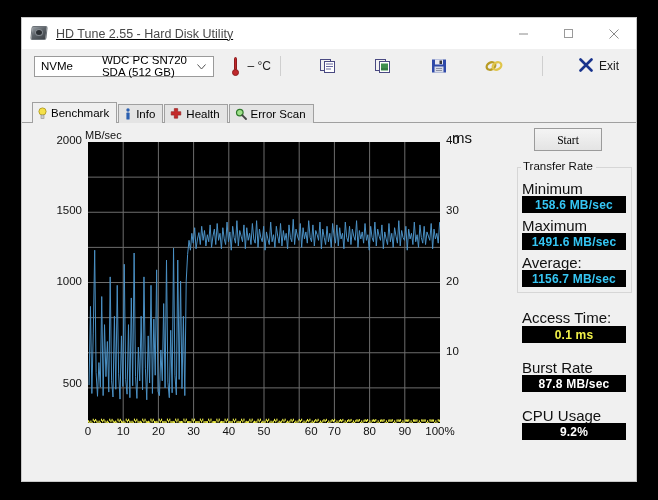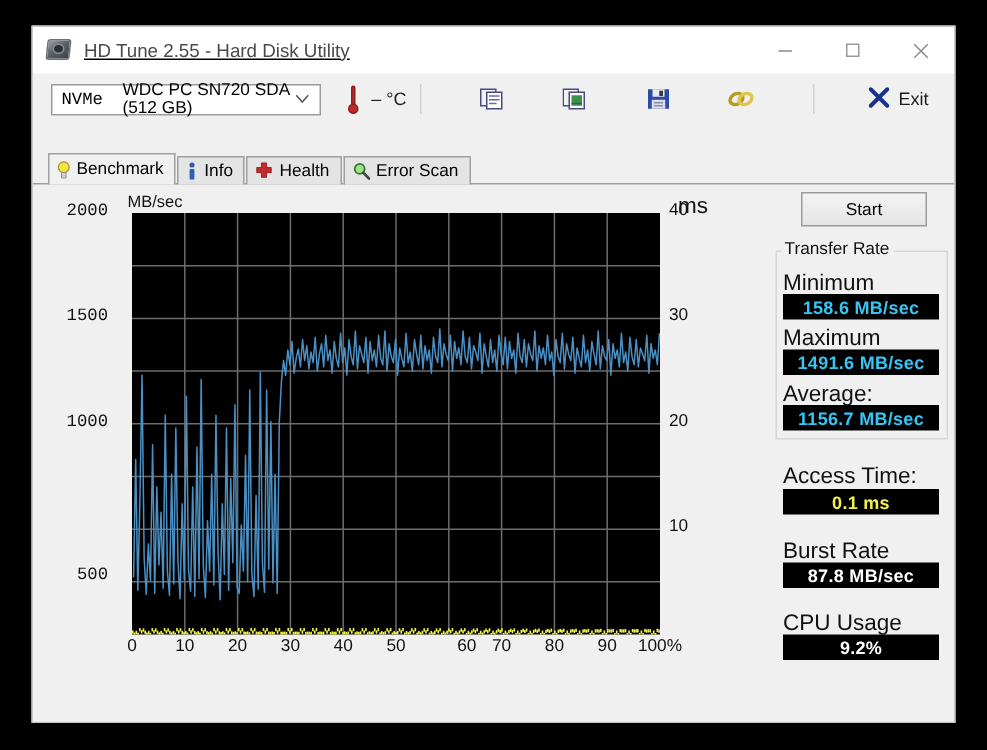--- a/index.html
+++ b/index.html
@@ -77,21 +77,21 @@
   .drive-select {
     width: 262px; height: 21px;
     background: #ffffff;
     border: 1px solid #9a9a9a;
     box-sizing: border-box;
     display: flex; align-items: center;
     position: relative;
     font-size: 11.5px; color: #000;
     padding-left: 6px;
   }
-  .drive-select .dtype { margin-right: 13px; font-family: Liberation Mono, monospace; }
+  .drive-select .dtype { margin-right: 29px; }
   .drive-select .darrow {
     position: absolute; right: 7px; top: 50%;
     transform: translateY(-50%);
     color: #555;
   }
   .temp-wrap {
     display: flex; align-items: center;
     margin-left: 17px;
   }
   .thermo { width: 9px; height: 19px; position: relative; flex:0 0 9px;}
@@ -181,35 +181,35 @@
     position: absolute;
     left: 66px; top: 19px;
     width: 352px; height: 281px;
     background: #000000;
   }
   .plot svg { display:block; }
   .ytick {
     position: absolute; right: 0; font-size: 11.5px; color: #111;
     text-align: right; white-space: nowrap;
   }
-  .ytick-wrap { position:absolute; left: 0; width: 50px; top: 0; height: 300px; font-family: Liberation Mono, monospace; }
+  .ytick-wrap { position:absolute; left: 10px; width: 50px; top: 0; height: 300px; }
   .y2tick-wrap { position:absolute; left: 424px; width: 44px; top: 0; height: 300px; }
   .y2tick { position:absolute; left: 0; font-size: 11.5px; color: #111; white-space: nowrap; }
   .xtick-wrap { position: absolute; left: 0; top: 302px; width: 487px; height: 20px; }
   .xtick { position:absolute; font-size: 11.5px; color:#111; transform: translateX(-50%); white-space: nowrap; }
 
   
   .start-btn {
     position: absolute; left: 25px; top: 5px;
-    width: 84px; height: 23px;
+    width: 68px; height: 23px;
     background: linear-gradient(#f4f4f4,#e4e4e4);
     border: 1px solid #9b9b9b;
     box-sizing: border-box;
     font-size: 11.5px; color: #000;
-    display:flex; align-items:center; justify-content:center;
+    display:flex; align-items:center; justify-content:center;font-family:Liberation Serif, serif;
   }
 
   .groupbox {
     position: absolute; left: 8px; top: 44px;
     width: 115px; height: 126px;
     border: 1px solid #d6d6d6;
     box-sizing: border-box;
   }
   .group-legend {
     position: absolute; left: 12px; top: 37px;

